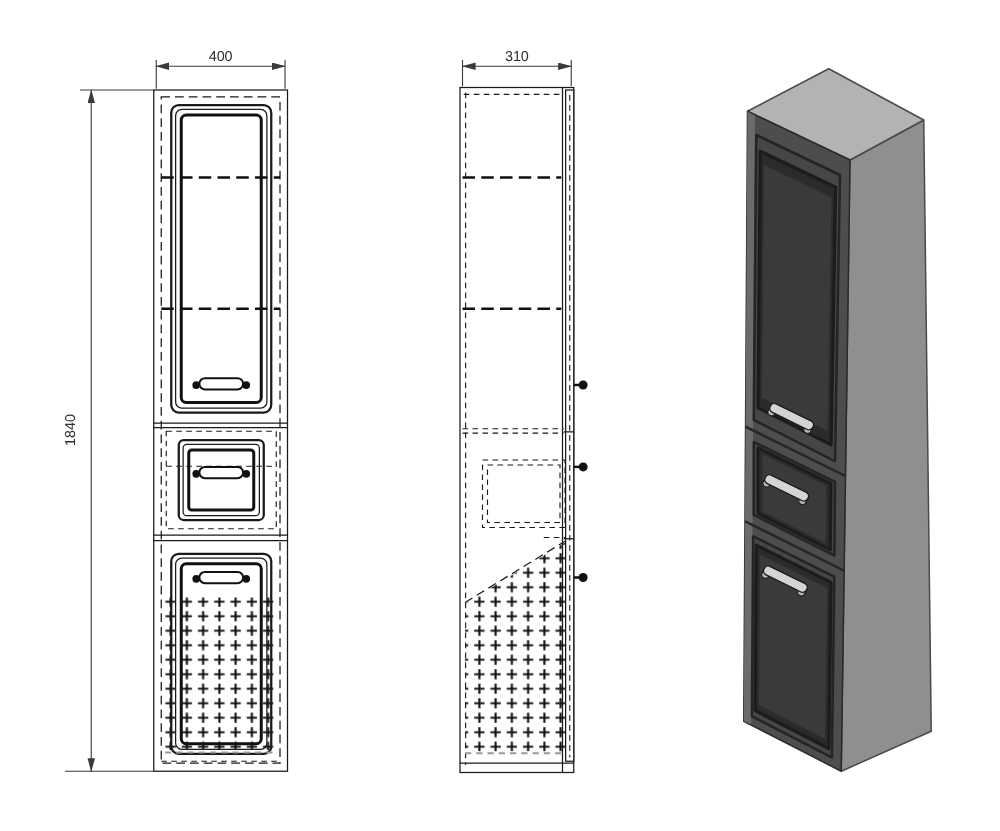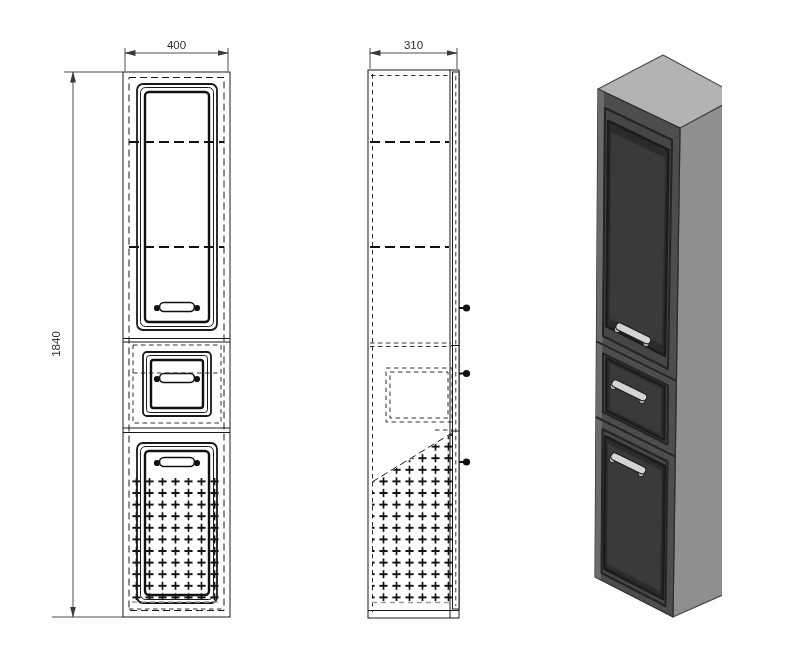--- a/index.html
+++ b/index.html
@@ -1,17 +1,17 @@
 <!DOCTYPE html>
 <html><head>
 <meta charset="utf-8">
 <style>
   html,body{margin:0;padding:0;background:#ffffff;}
   body{font-family:"Liberation Sans","DejaVu Sans",sans-serif;}
-  .stage{width:722px;height:665px;position:relative;background:#fff;overflow:hidden;}
+  .stage{width:800px;height:665px;position:relative;background:#fff;overflow:hidden;}
   svg{display:block;}
   text{font-family:"Liberation Sans","DejaVu Sans",sans-serif;fill:#2e2e2e;}
   .dimtext{font-size:11.5px;}
   .thin{stroke:#1a1a1a;stroke-width:1;fill:none;}
   .med{stroke:#1a1a1a;stroke-width:1.8;fill:none;}
   .thick{stroke:#111;stroke-width:2.4;fill:none;}
   .dash{stroke:#1a1a1a;stroke-width:1;fill:none;stroke-dasharray:7 4;}
   .dashfine{stroke:#1a1a1a;stroke-width:0.9;fill:none;stroke-dasharray:4.5 3.5;}
   .shelfdash{stroke:#111;stroke-width:2;fill:none;stroke-dasharray:10 5;}
   .graydash{stroke:#9a9a9a;stroke-width:1.6;fill:none;stroke-dasharray:5 4;}

